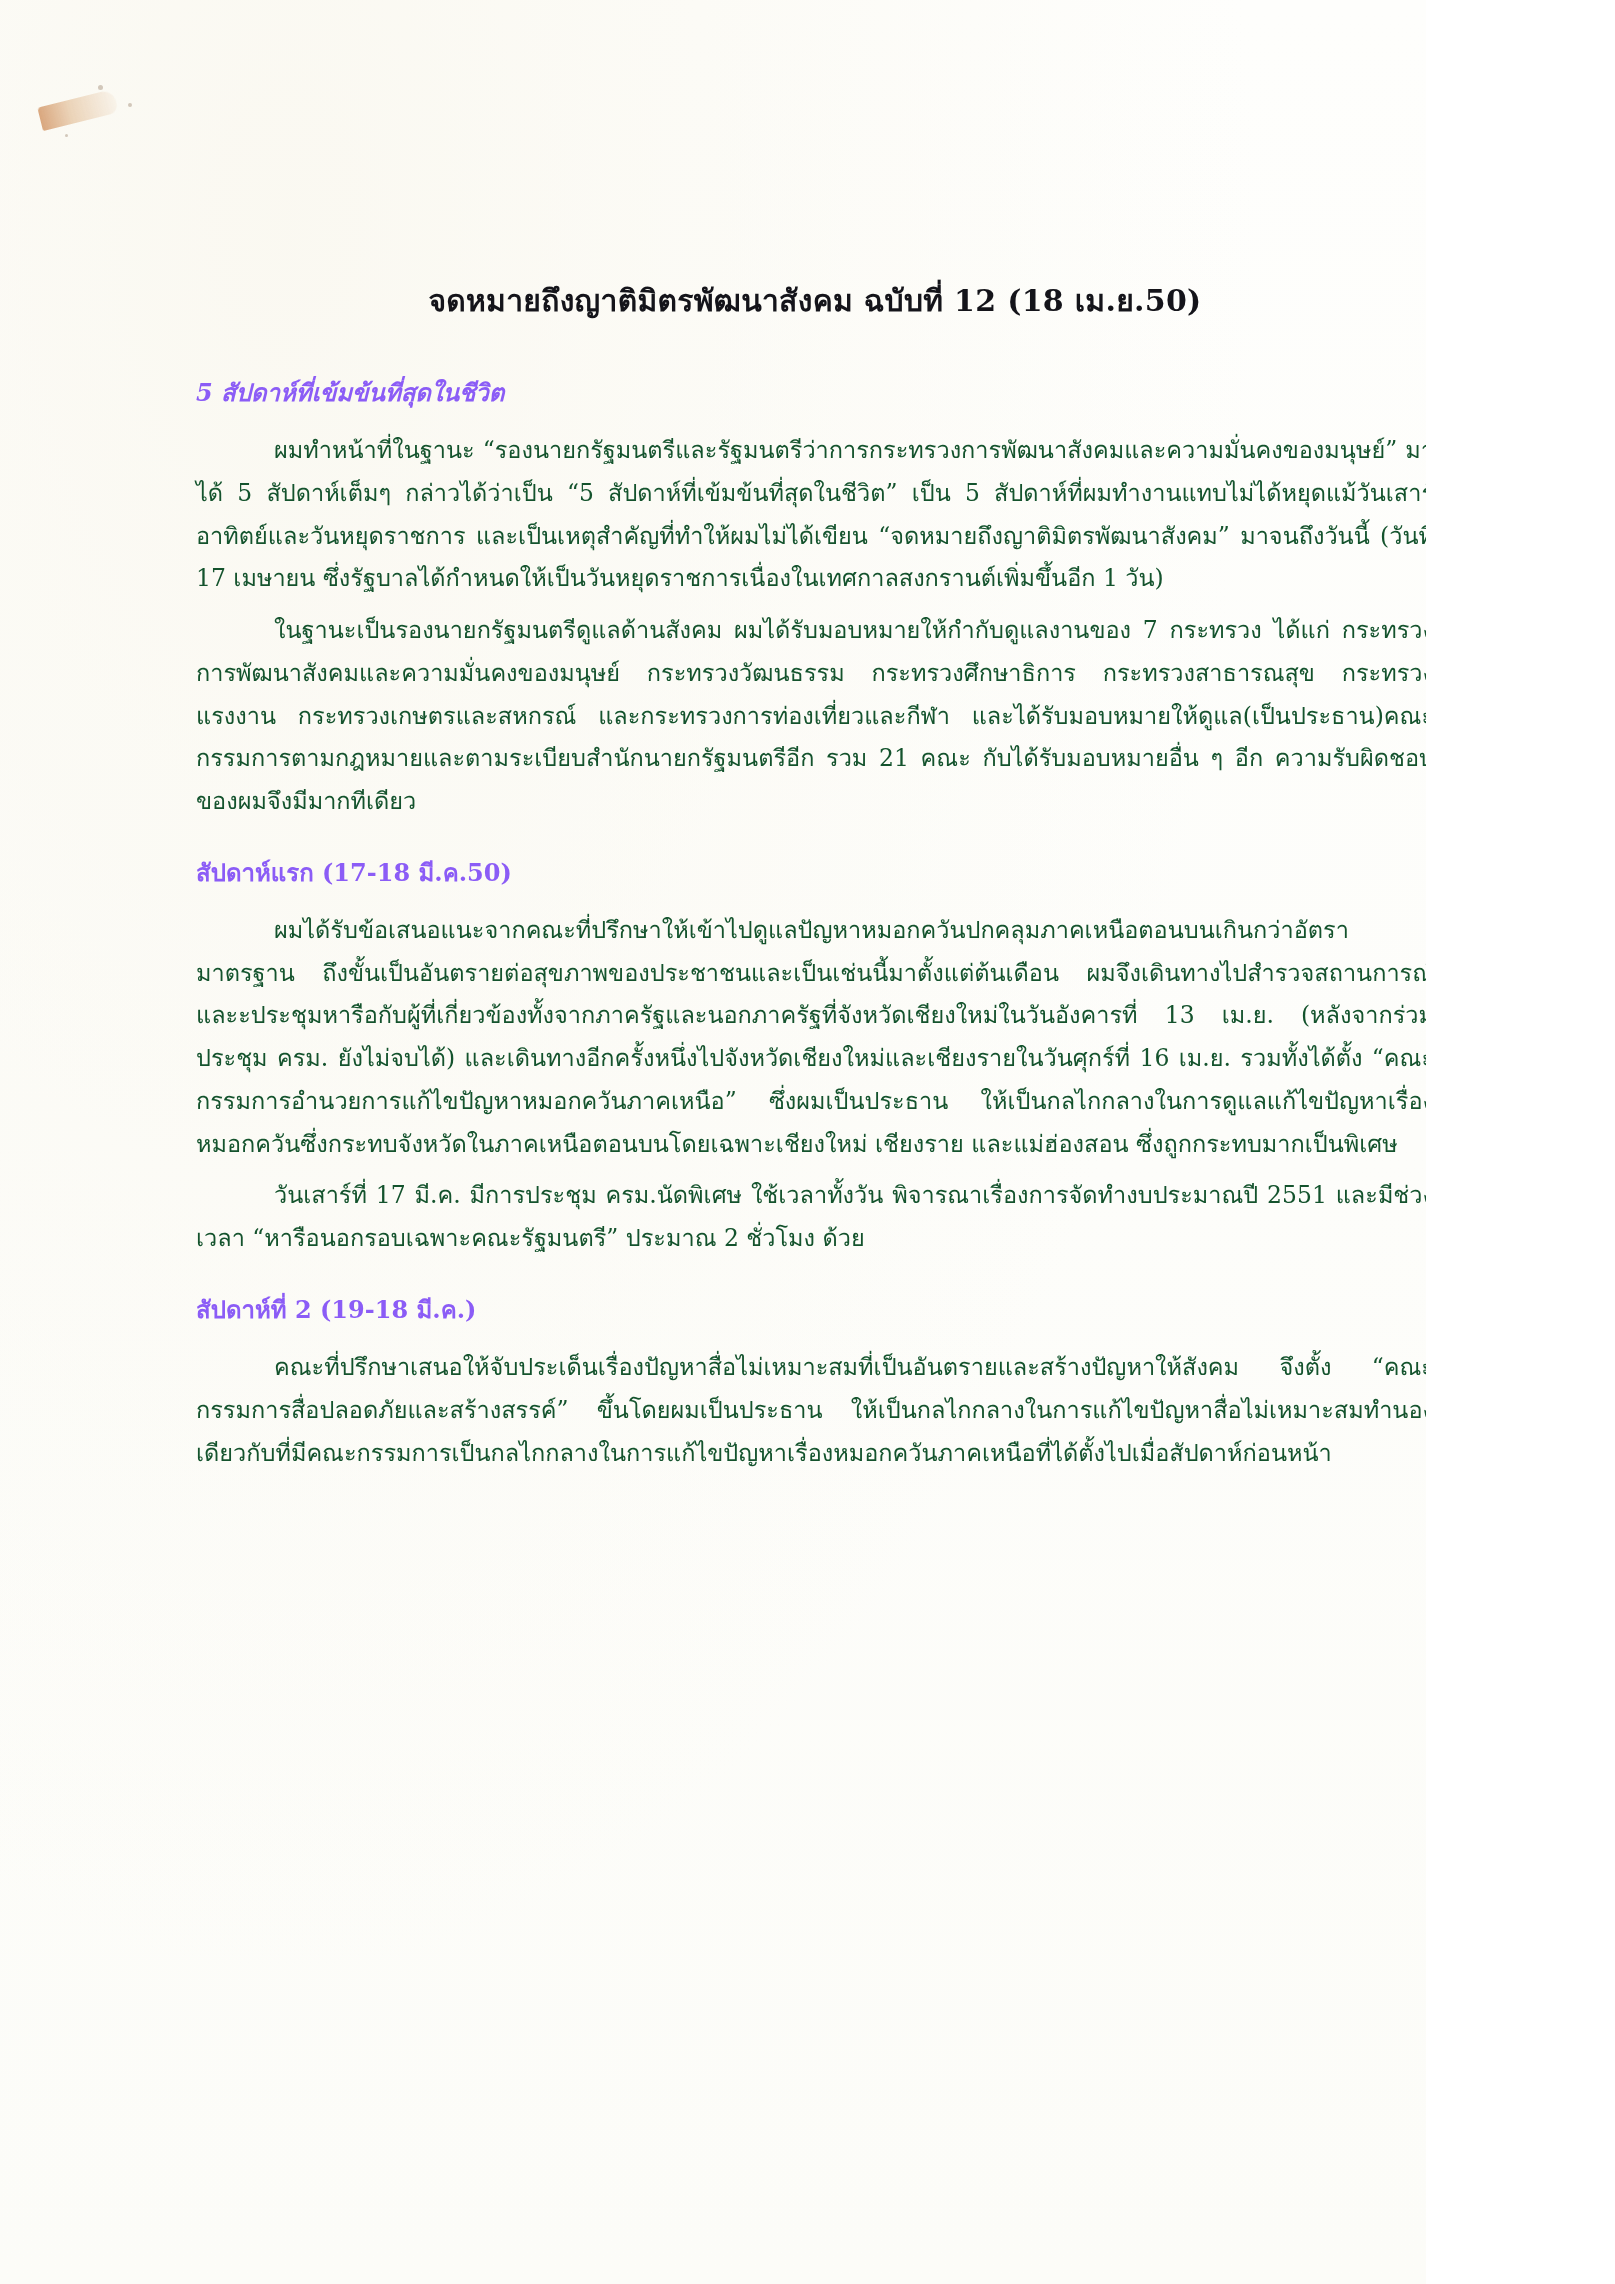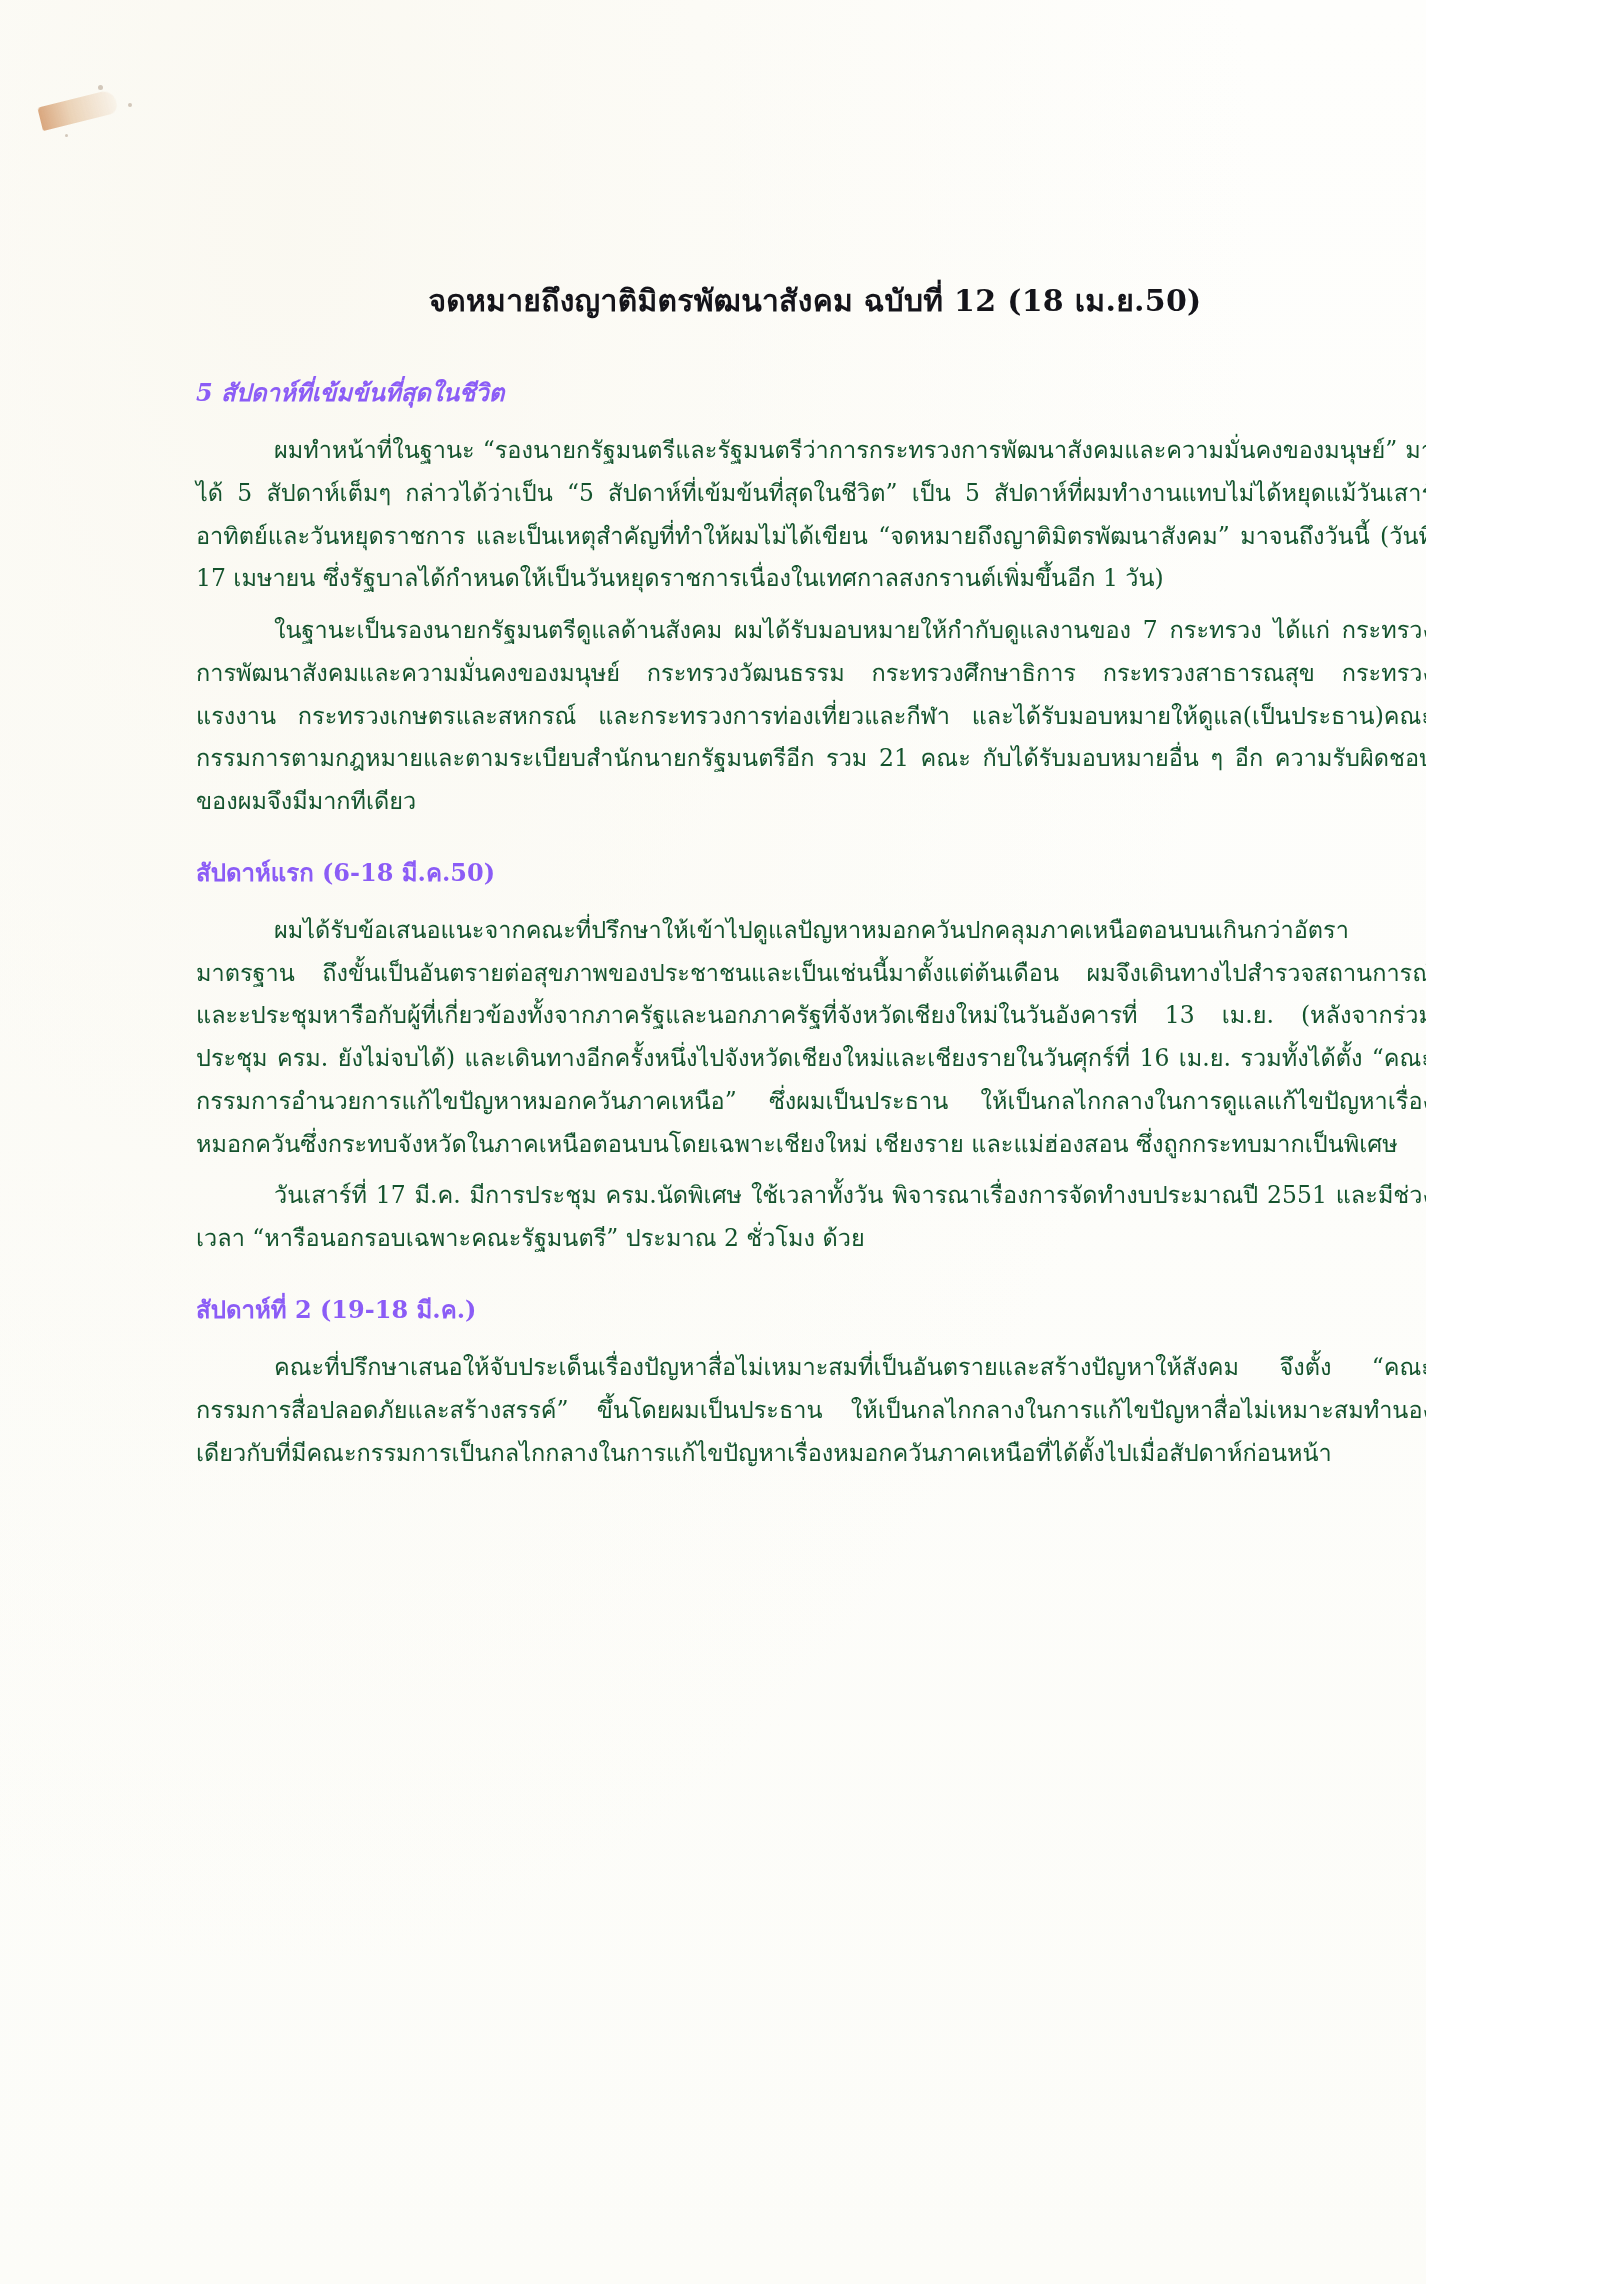--- a/index.html
+++ b/index.html
@@ -99,21 +99,21 @@
 
     <div class="doc-title">จดหมายถึงญาติมิตรพัฒนาสังคม ฉบับที่ 12 (18 เม.ย.50)</div>
 
     <div class="block">
       <div class="sec-head">5  สัปดาห์ที่เข้มข้นที่สุดในชีวิต</div>
       <p class="para">ผมทำหน้าที่ในฐานะ  “รองนายกรัฐมนตรีและรัฐมนตรีว่าการกระทรวงการพัฒนาสังคมและความมั่นคงของมนุษย์” มาได้ 5 สัปดาห์เต็มๆ กล่าวได้ว่าเป็น “5 สัปดาห์ที่เข้มข้นที่สุดในชีวิต” เป็น 5 สัปดาห์ที่ผมทำงานแทบไม่ได้หยุดแม้วันเสาร์อาทิตย์และวันหยุดราชการ และเป็นเหตุสำคัญที่ทำให้ผมไม่ได้เขียน “จดหมายถึงญาติมิตรพัฒนาสังคม” มาจนถึงวันนี้ (วันที่ 17 เมษายน ซึ่งรัฐบาลได้กำหนดให้เป็นวันหยุดราชการเนื่องในเทศกาลสงกรานต์เพิ่มขึ้นอีก 1 วัน)</p>
       <p class="para">ในฐานะเป็นรองนายกรัฐมนตรีดูแลด้านสังคม ผมได้รับมอบหมายให้กำกับดูแลงานของ 7 กระทรวง ได้แก่ กระทรวงการพัฒนาสังคมและความมั่นคงของมนุษย์ กระทรวงวัฒนธรรม กระทรวงศึกษาธิการ กระทรวงสาธารณสุข กระทรวงแรงงาน กระทรวงเกษตรและสหกรณ์ และกระทรวงการท่องเที่ยวและกีฬา และได้รับมอบหมายให้ดูแล(เป็นประธาน)คณะกรรมการตามกฎหมายและตามระเบียบสำนักนายกรัฐมนตรีอีก รวม 21 คณะ กับได้รับมอบหมายอื่น ๆ อีก ความรับผิดชอบของผมจึงมีมากทีเดียว</p>
     </div>
 
     <div class="block">
-      <div class="sec-head plain">สัปดาห์แรก (6-18 มี.ค.50)</div>
+      <div class="sec-head plain">สัปดาห์แรก (17-18 มี.ค.50)</div>
       <p class="para">ผมได้รับข้อเสนอแนะจากคณะที่ปรึกษาให้เข้าไปดูแลปัญหาหมอกควันปกคลุมภาคเหนือตอนบนเกินกว่าอัตรามาตรฐาน ถึงขั้นเป็นอันตรายต่อสุขภาพของประชาชนและเป็นเช่นนี้มาตั้งแต่ต้นเดือน ผมจึงเดินทางไปสำรวจสถานการณ์และะประชุมหารือกับผู้ที่เกี่ยวข้องทั้งจากภาครัฐและนอกภาครัฐที่จังหวัดเชียงใหม่ในวันอังคารที่  13  เม.ย. (หลังจากร่วมประชุม ครม. ยังไม่จบได้)  และเดินทางอีกครั้งหนึ่งไปจังหวัดเชียงใหม่และเชียงรายในวันศุกร์ที่ 16 เม.ย. รวมทั้งได้ตั้ง “คณะกรรมการอำนวยการแก้ไขปัญหาหมอกควันภาคเหนือ” ซึ่งผมเป็นประธาน ให้เป็นกลไกกลางในการดูแลแก้ไขปัญหาเรื่องหมอกควันซึ่งกระทบจังหวัดในภาคเหนือตอนบนโดยเฉพาะเชียงใหม่ เชียงราย และแม่ฮ่องสอน ซึ่งถูกกระทบมากเป็นพิเศษ</p>
       <p class="para">วันเสาร์ที่ 17 มี.ค. มีการประชุม ครม.นัดพิเศษ ใช้เวลาทั้งวัน พิจารณาเรื่องการจัดทำงบประมาณปี 2551 และมีช่วงเวลา “หารือนอกรอบเฉพาะคณะรัฐมนตรี” ประมาณ 2 ชั่วโมง ด้วย</p>
     </div>
 
     <div class="block">
       <div class="sec-head plain">สัปดาห์ที่ 2 (19-18 มี.ค.)</div>
       <p class="para">คณะที่ปรึกษาเสนอให้จับประเด็นเรื่องปัญหาสื่อไม่เหมาะสมที่เป็นอันตรายและสร้างปัญหาให้สังคม จึงตั้ง  “คณะกรรมการสื่อปลอดภัยและสร้างสรรค์” ขึ้นโดยผมเป็นประธาน  ให้เป็นกลไกกลางในการแก้ไขปัญหาสื่อไม่เหมาะสมทำนองเดียวกับที่มีคณะกรรมการเป็นกลไกกลางในการแก้ไขปัญหาเรื่องหมอกควันภาคเหนือที่ได้ตั้งไปเมื่อสัปดาห์ก่อนหน้า</p>
     </div>
 
   </div>

